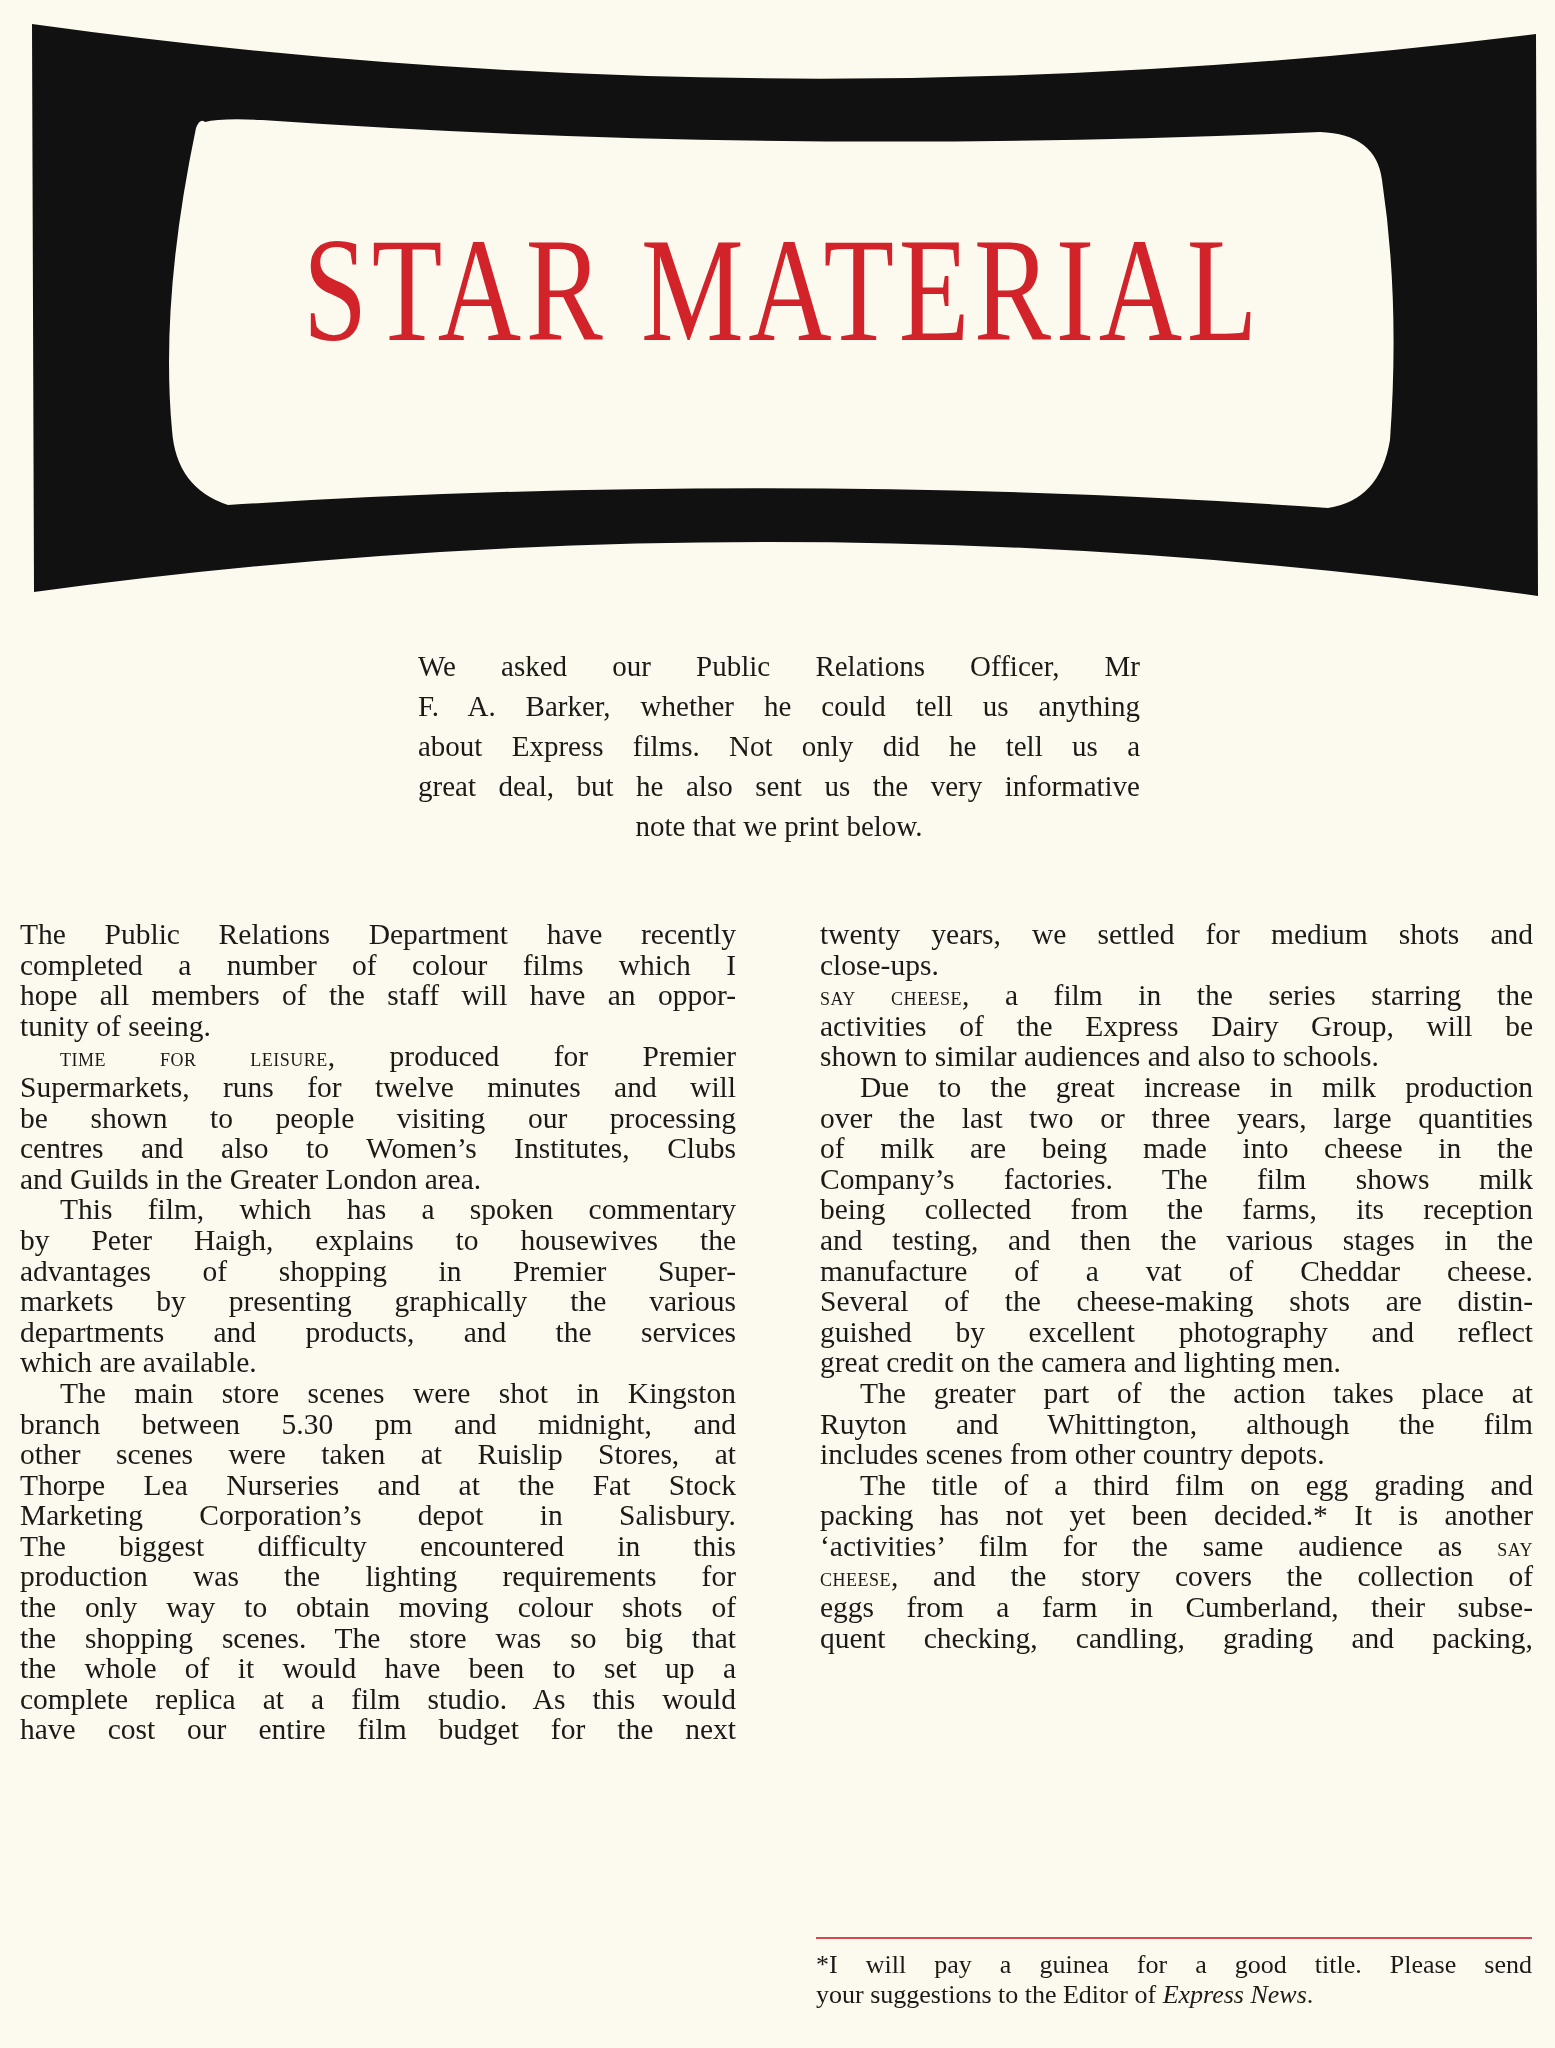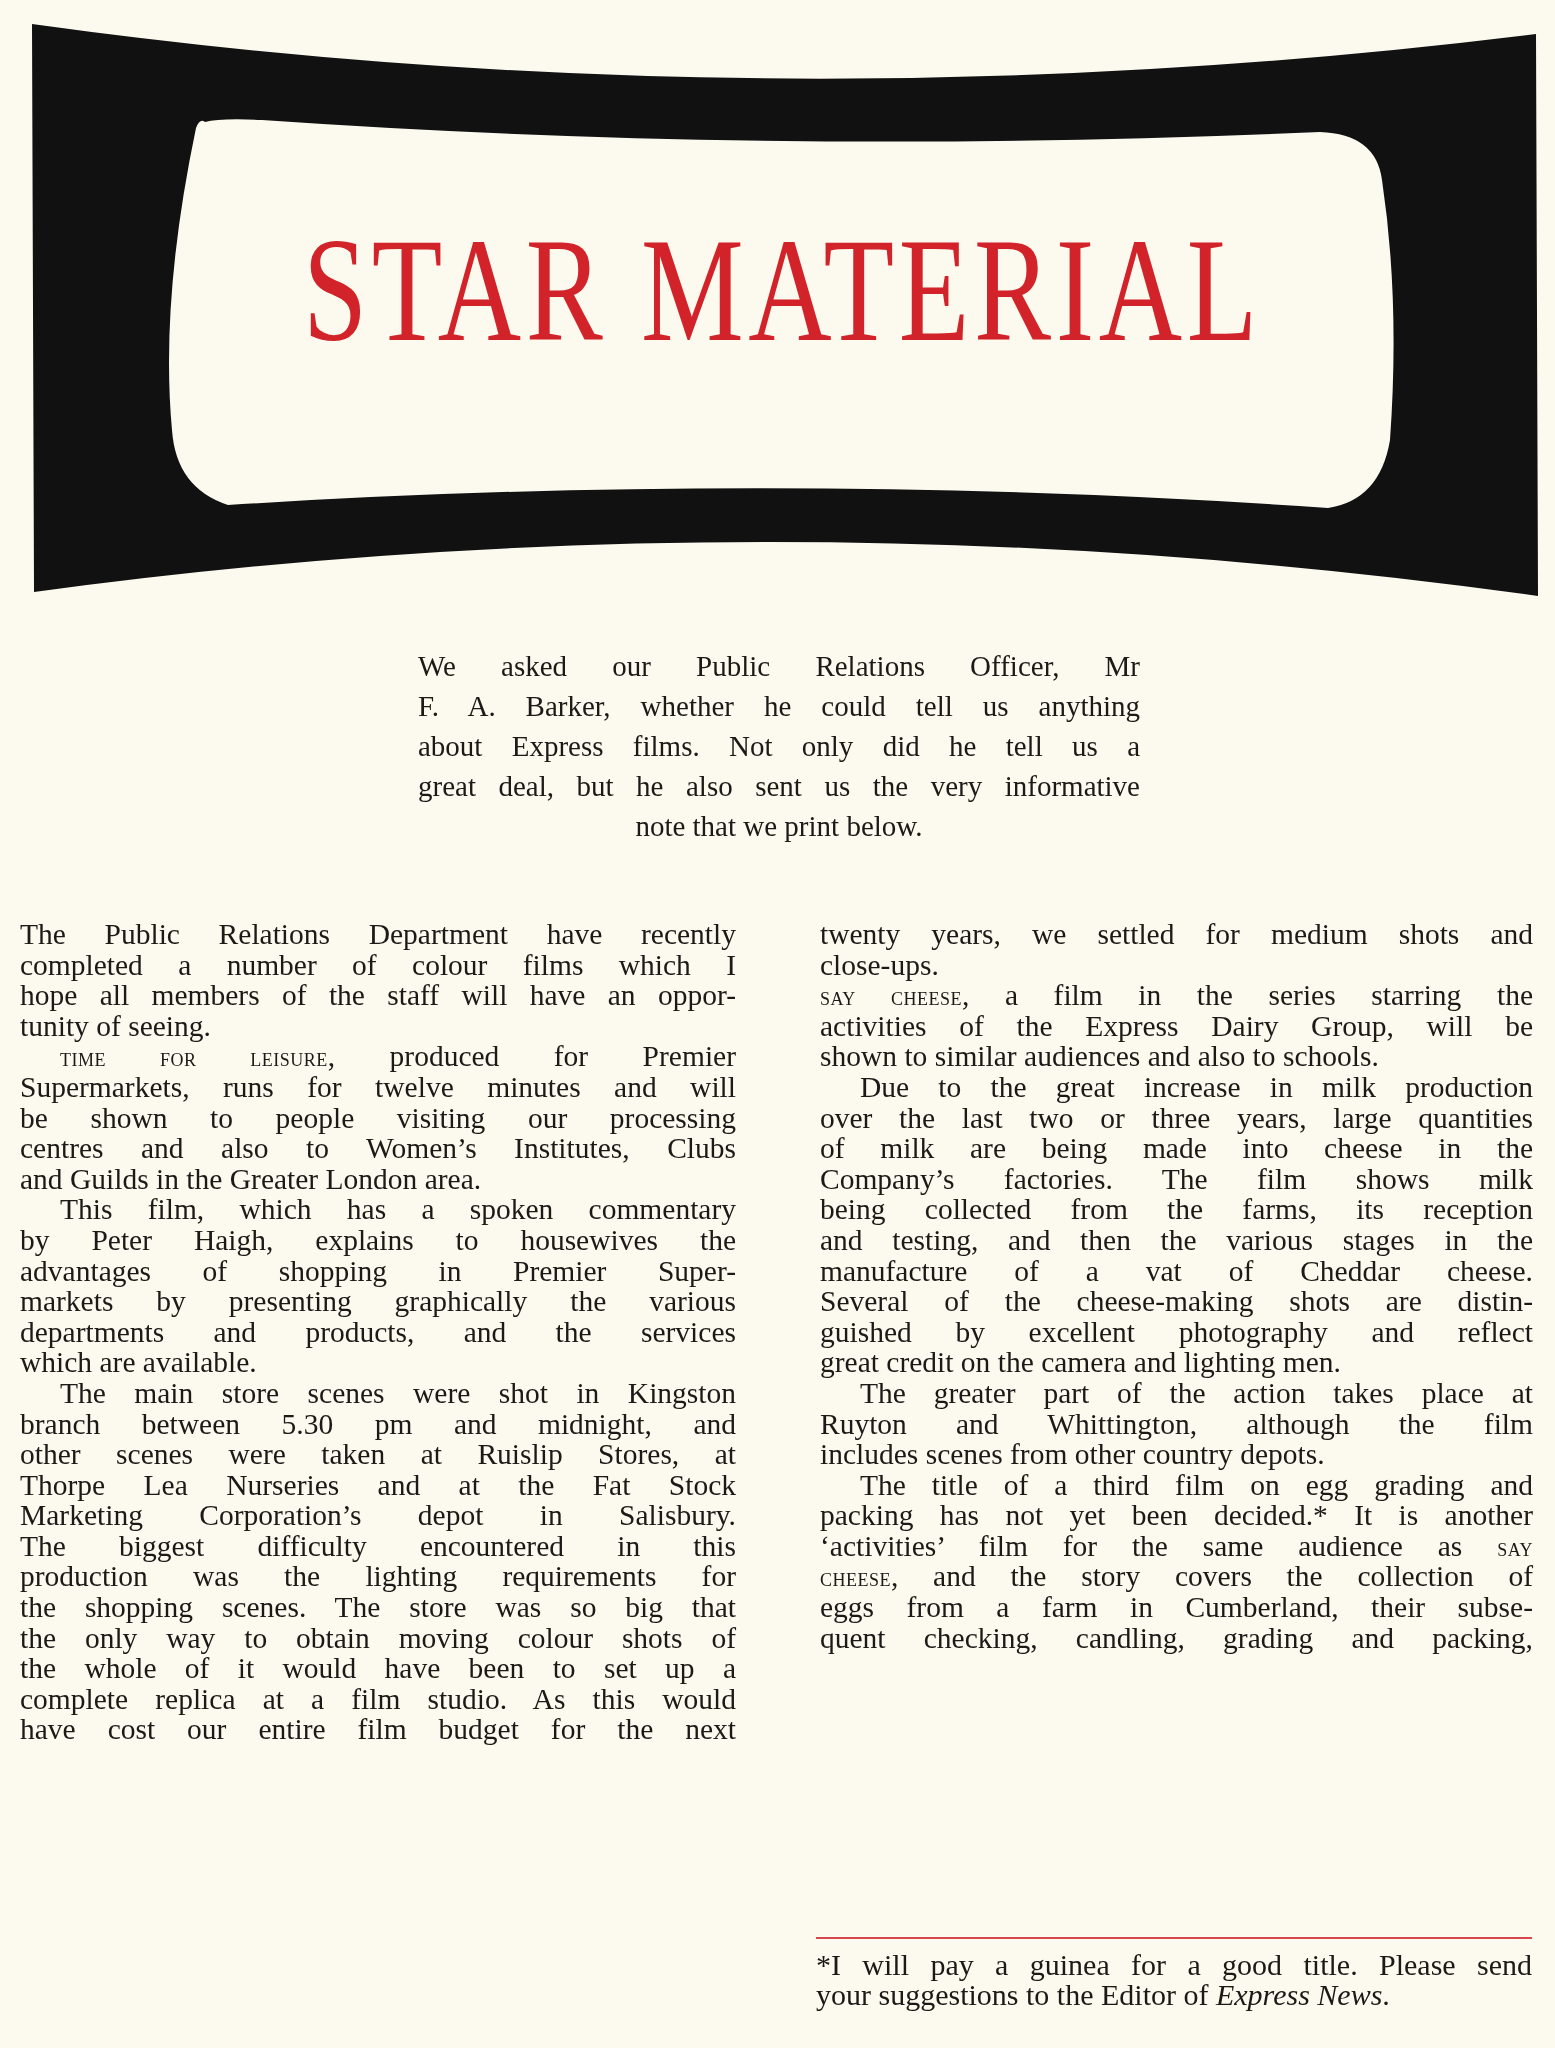--- a/index.html
+++ b/index.html
@@ -14,21 +14,21 @@
   .intro .ln{height:40px;line-height:40px;text-align:justify;text-align-last:justify;white-space:nowrap;}
   .intro .ln.last{text-align:center;text-align-last:center;}
   .col{position:absolute;top:919px;font-size:29.5px;}
   .col.left{left:20px;width:716px;}
   .col.right{left:820px;width:713px;}
   .ln{display:block;height:30.6px;line-height:30.6px;text-align:justify;text-align-last:justify;white-space:nowrap;}
   .ln.end{text-align:right;text-align-last:left;}
   .ind{display:inline-block;width:40px;}
   .sc{font-variant:small-caps;font-size:0.86em;letter-spacing:0.5px;text-transform:lowercase;}
   .rule{position:absolute;left:816px;top:1937px;width:716px;height:0;border-top:2px solid #d9464e;}
-  .footnote{position:absolute;left:816px;top:1950px;width:716px;font-size:30px;}
+  .footnote{position:absolute;left:816px;top:1950px;width:716px;font-size:26px;}
   .footnote .ln{height:30px;line-height:30px;}
   .it{font-style:italic;}
 </style>
 </head>
 <body>
 
 <div id="banner">
   <svg width="1555" height="620" viewBox="0 0 1555 620">
     <path fill="#121111" fill-rule="evenodd" d="M32 24 Q780 128 1536 34 L1538 596 Q780 490 34 592 Z
          M205 122 Q200 118 196 128 Q160 300 172 430 Q176 488 228 505
@@ -62,22 +62,22 @@
   <span class="ln">markets by presenting graphically the various</span>
   <span class="ln">departments and products, and the services</span>
   <span class="ln end">which are available.</span>
   <span class="ln"><span class="ind"></span><span>The main store scenes were shot in Kingston</span></span>
   <span class="ln">branch between 5.30 pm and midnight, and</span>
   <span class="ln">other scenes were taken at Ruislip Stores, at</span>
   <span class="ln">Thorpe Lea Nurseries and at the Fat Stock</span>
   <span class="ln">Marketing Corporation’s depot in Salisbury.</span>
   <span class="ln">The biggest difficulty encountered in this</span>
   <span class="ln">production was the lighting requirements for</span>
+  <span class="ln">the only way to obtain moving colour shots of</span>
   <span class="ln">the shopping scenes. The store was so big that</span>
-  <span class="ln">the only way to obtain moving colour shots of</span>
   <span class="ln">the whole of it would have been to set up a</span>
   <span class="ln">complete replica at a film studio. As this would</span>
   <span class="ln">have cost our entire film budget for the next</span>
 </div>
 
 <div class="col right">
   <span class="ln">twenty years, we settled for medium shots and</span>
   <span class="ln end">close-ups.</span>
   <span class="ln"><span class="sc">SAY CHEESE</span><span>, a film in the series starring the</span></span>
   <span class="ln">activities of the Express Dairy Group, will be</span>

